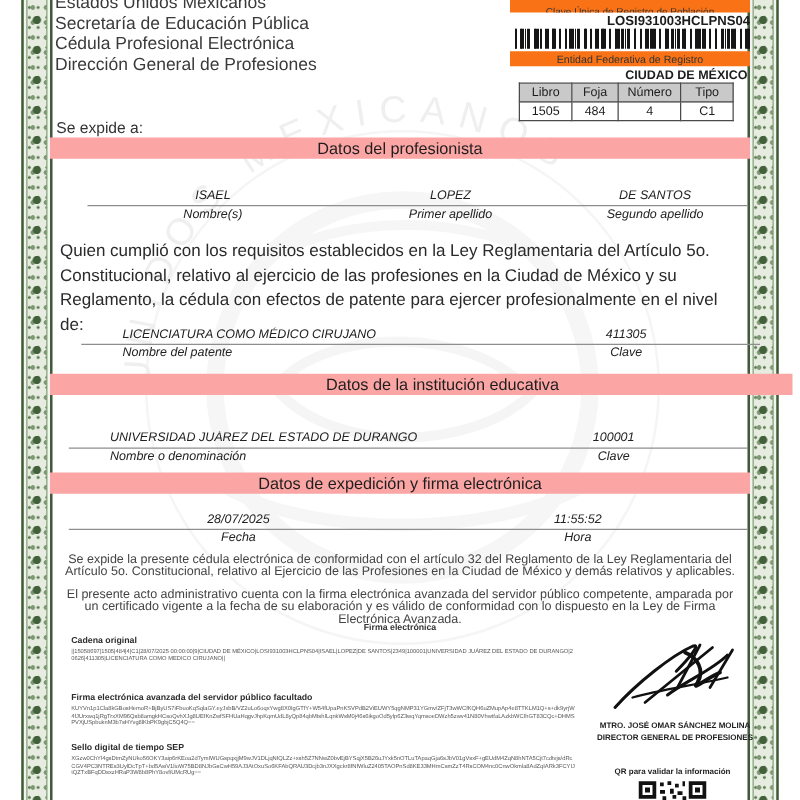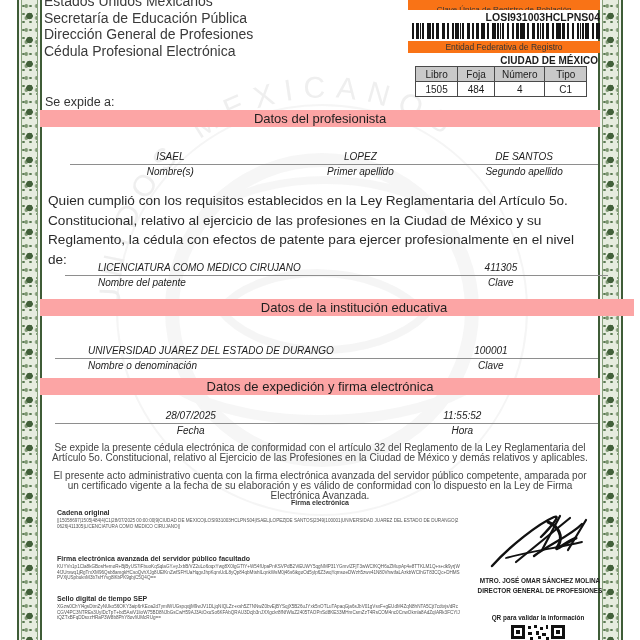--- a/index.html
+++ b/index.html
@@ -71,22 +71,22 @@
     <path d="M120,330 C190,370 330,370 405,330" fill="none" stroke="#efefef" stroke-width="10"></path>
     <path d="M150,150 C210,110 320,110 380,150" fill="none" stroke="#f0f0f0" stroke-width="8"></path>
   </svg>
 
   <div class="strip left"></div>
   <div class="strip right"></div>
 
   <div class="abs hdr">
     <div>Estados Unidos Mexicanos</div>
     <div>Secretaría de Educación Pública</div>
+    <div>Cédula Profesional Electrónica</div>
     <div>Dirección General de Profesiones</div>
-    <div>Cédula Profesional Electrónica</div>
   </div>
 
   <div class="abs minibar curpbar">Clave Única de Registro de Población</div>
   <div class="abs curpval">LOSI931003HCLPNS04</div>
   <div class="abs barcode"></div>
   <div class="abs minibar entbar">Entidad Federativa de Registro</div>
   <div class="abs entval">CIUDAD DE MÉXICO</div>
 
   <table class="reg">
     <tbody>

